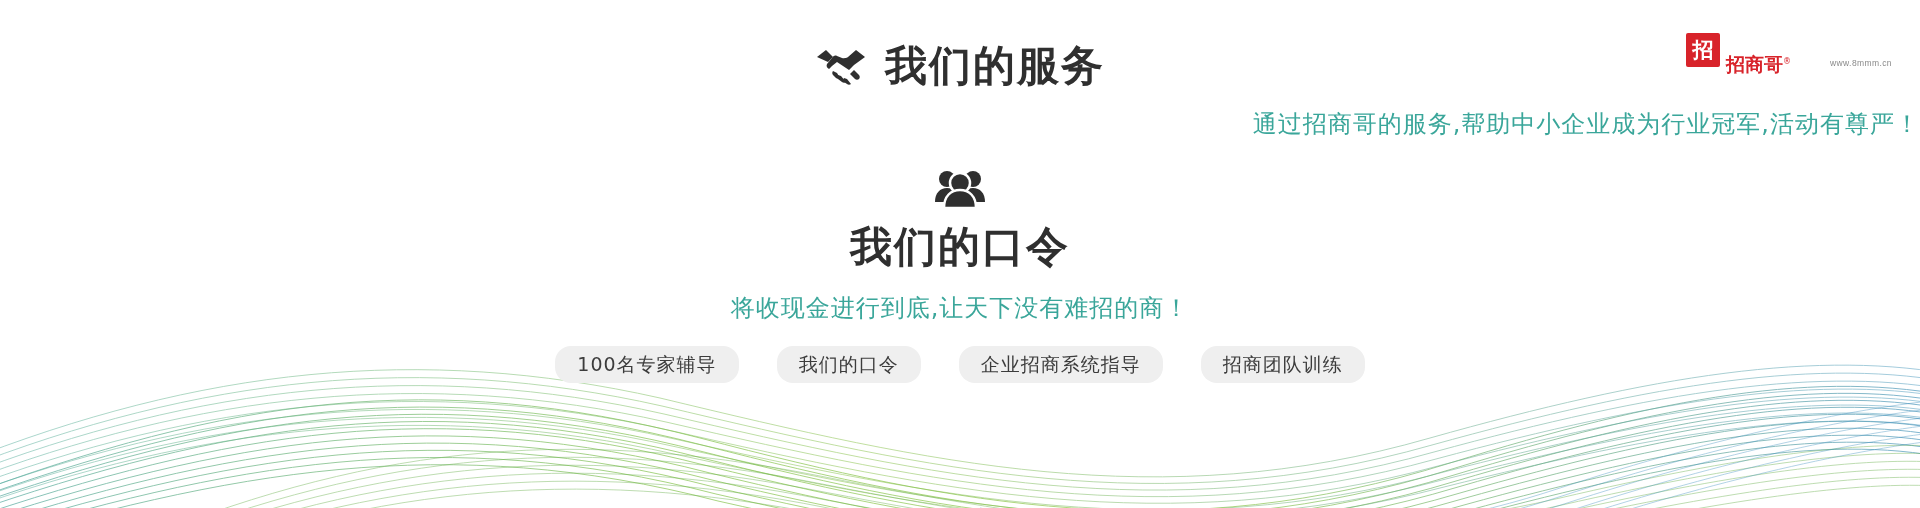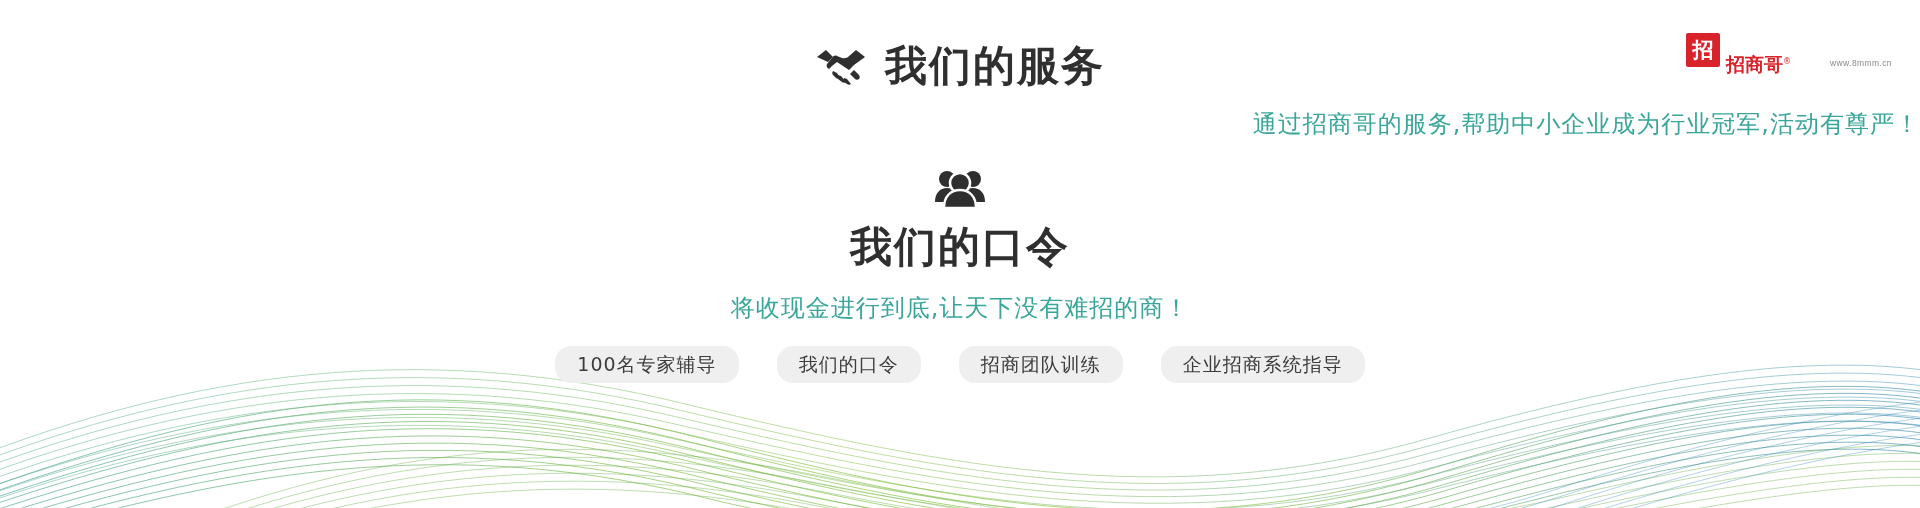--- a/index.html
+++ b/index.html
@@ -157,18 +157,18 @@
           <path d="M10,44 C10,32 17,26 26,26 C35,26 42,32 42,44 Z" fill="#2f2f2f" stroke="#ffffff" stroke-width="2.5"></path>
         </svg>
       </span>
       <span>我们的口令</span>
     </div>
     <div class="sub sub2">将收现金进行到底,让天下没有难招的商！</div>
 
     <div class="tags">
       <span class="tag">100名专家辅导</span>
       <span class="tag">我们的口令</span>
+      <span class="tag">企业招商系统指导</span>
       <span class="tag">招商团队训练</span>
-      <span class="tag">企业招商系统指导</span>
     </div>
 
   </div>
 </div>
 
 </body></html>

